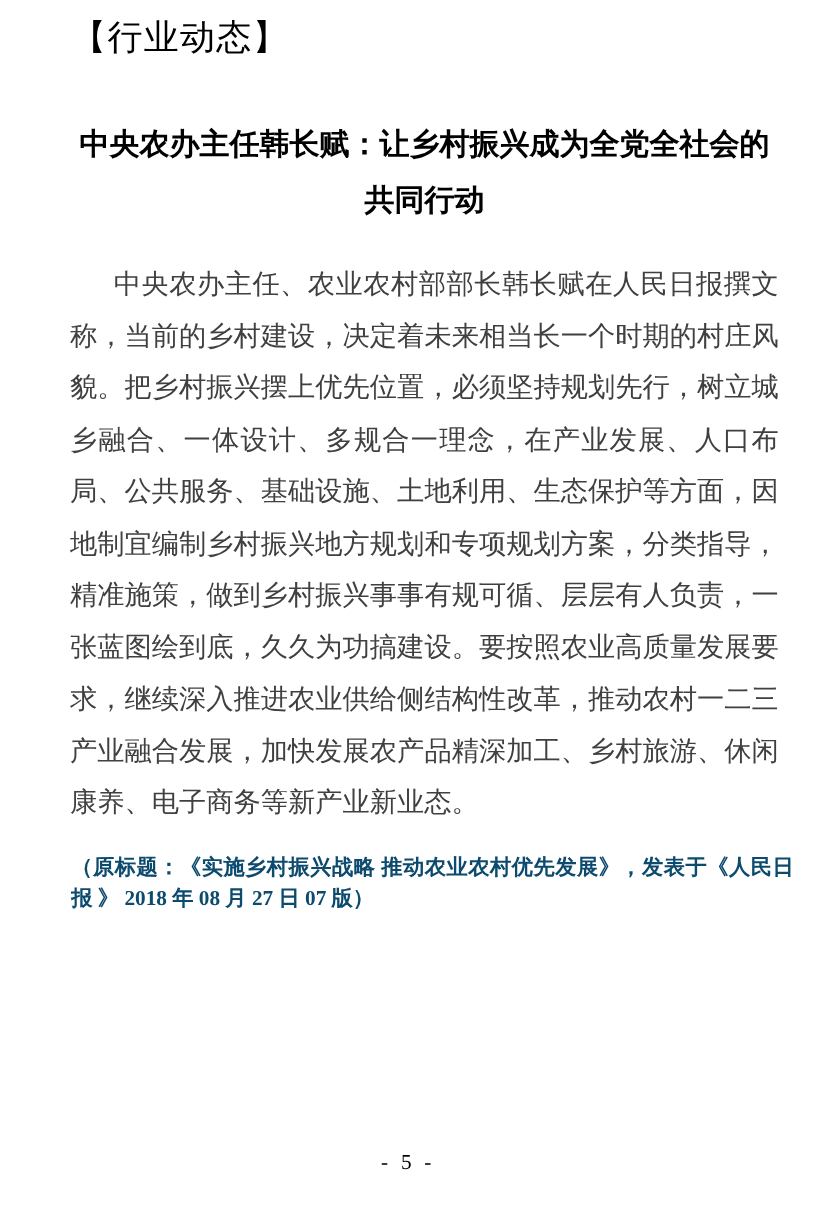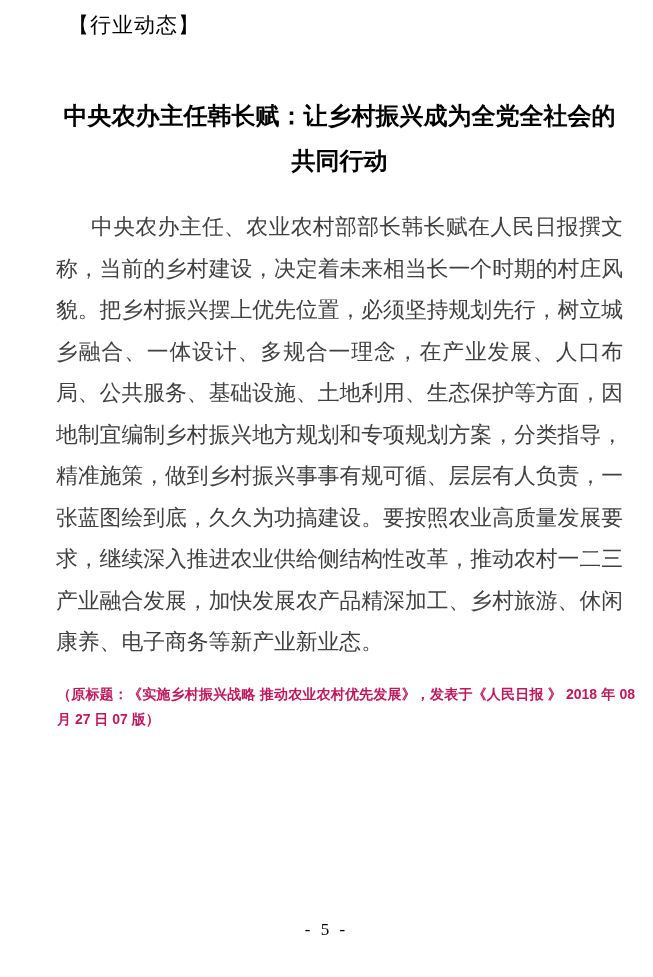--- a/index.html
+++ b/index.html
@@ -12,23 +12,23 @@
     width: 653px;
     height: 977px;
     background: #ffffff;
     color: #000000;
     overflow: hidden;
     font-family: "Liberation Serif", serif;
   }
   .section-tag {
     position: absolute;
     top: 11px;
-    left: 68px;
+    left: 57px;
     font-family: "Liberation Sans", sans-serif;
-    font-size: 21px;
+    font-size: 28px;
     font-weight: 500;
     letter-spacing: 1px;
     color: #000000;
     white-space: nowrap;
   }
   .doc-title {
     position: absolute;
     top: 78px;
     left: 56px;
     width: 567px;
@@ -54,27 +54,27 @@
   }
   .doc-body p {
     margin: 0;
     text-indent: 35px;
   }
   .doc-footnote {
     position: absolute;
     top: 682px;
     left: 57px;
     width: 578px;
-    font-family: Liberation Sans, sans-serif;
+    font-family: Liberation Serif, serif;
     font-weight: bold;
-    font-size: 14px;
+    font-size: 17px;
     line-height: 24.5px;
     text-align: justify;
     text-justify: inter-character;
-    color: #be185d;
+    color: #0c4a6e;
   }
   .page-number {
     position: absolute;
     top: 920px;
     left: 0;
     width: 100%;
     text-align: center;
     font-family: "Liberation Serif", serif;
     font-size: 17px;
     letter-spacing: 3px;

